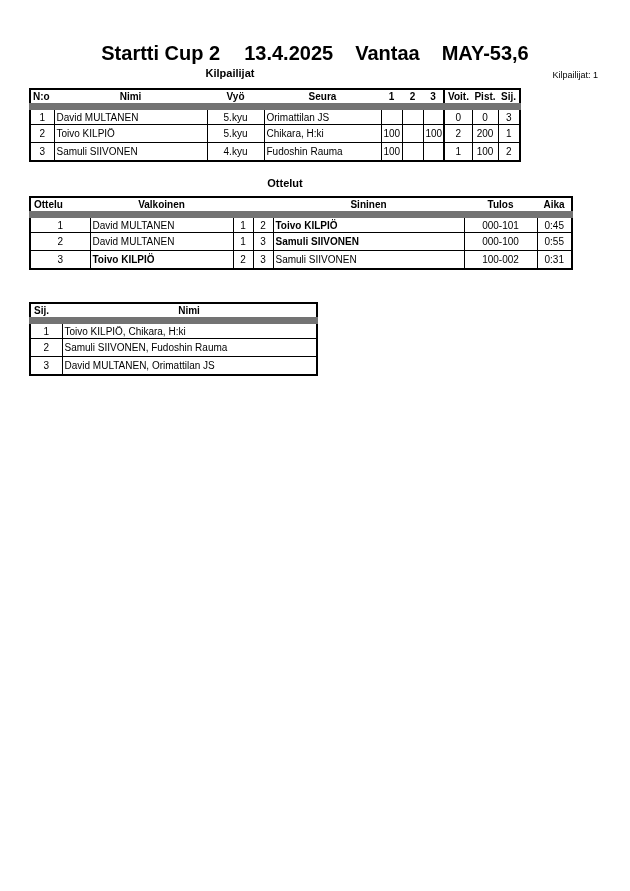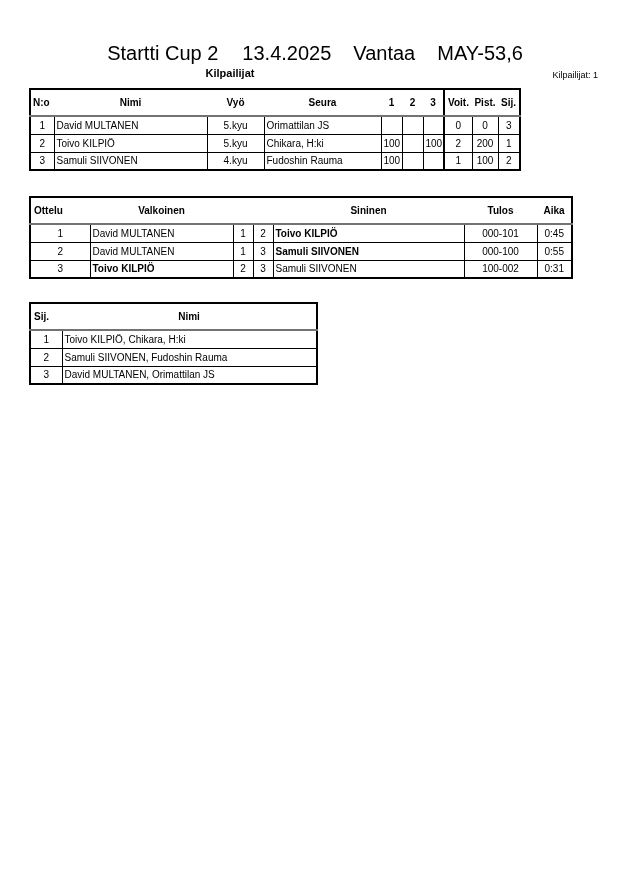--- a/index.html
+++ b/index.html
@@ -13,21 +13,21 @@
     overflow: hidden;
   }
   .main-title {
     position: absolute;
     top: 42px; left: 0;
     width: 630px;
     display: flex;
     justify-content: center;
     gap: 22px;
     font-size: 20px;
-    font-weight: normal;
+    font-weight: bold;
     white-space: nowrap;
   }
   .main-title span:nth-child(2) { margin-left: 2px; }
   .section-title {
     position: absolute;
     text-align: center;
     font-size: 11px;
     font-weight: bold;
   }
   .count-label {
@@ -41,23 +41,23 @@
     table-layout: fixed;
     background: #ffffff;
     border: 2px solid #000000;
     font-size: 10px;
     color: #000000;
   }
   thead tr { height: 16px; }
   tbody tr { height: 18px; }
   th {
     border: none;
-    border-bottom: 2px solid #737373;
+    border-bottom: 7px solid #737373;
     font-weight: bold;
-    padding: 7px 2px;
+    padding: 1px 2px;
     text-align: center;
     overflow: hidden;
     white-space: nowrap;
   }
   td {
     border: 1px solid #000000;
     padding: 1px 2px;
     text-align: center;
     overflow: hidden;
     white-space: nowrap;
@@ -145,20 +145,21 @@
         <td>100</td>
         <td></td>
         <td></td>
         <td class="thick">1</td>
         <td>100</td>
         <td>2</td>
       </tr>
     </tbody>
   </table>
 
+  <div class="section-title" style="top:177px; left:29px; width:512px;">Ottelut</div>
 
   <table id="matches-table">
     <colgroup>
       <col style="width:60px">
         <col style="width:143px">
         <col style="width:20px">
         <col style="width:20px">
       <col style="width:191px">
         <col style="width:73px">
         <col style="width:35px">

